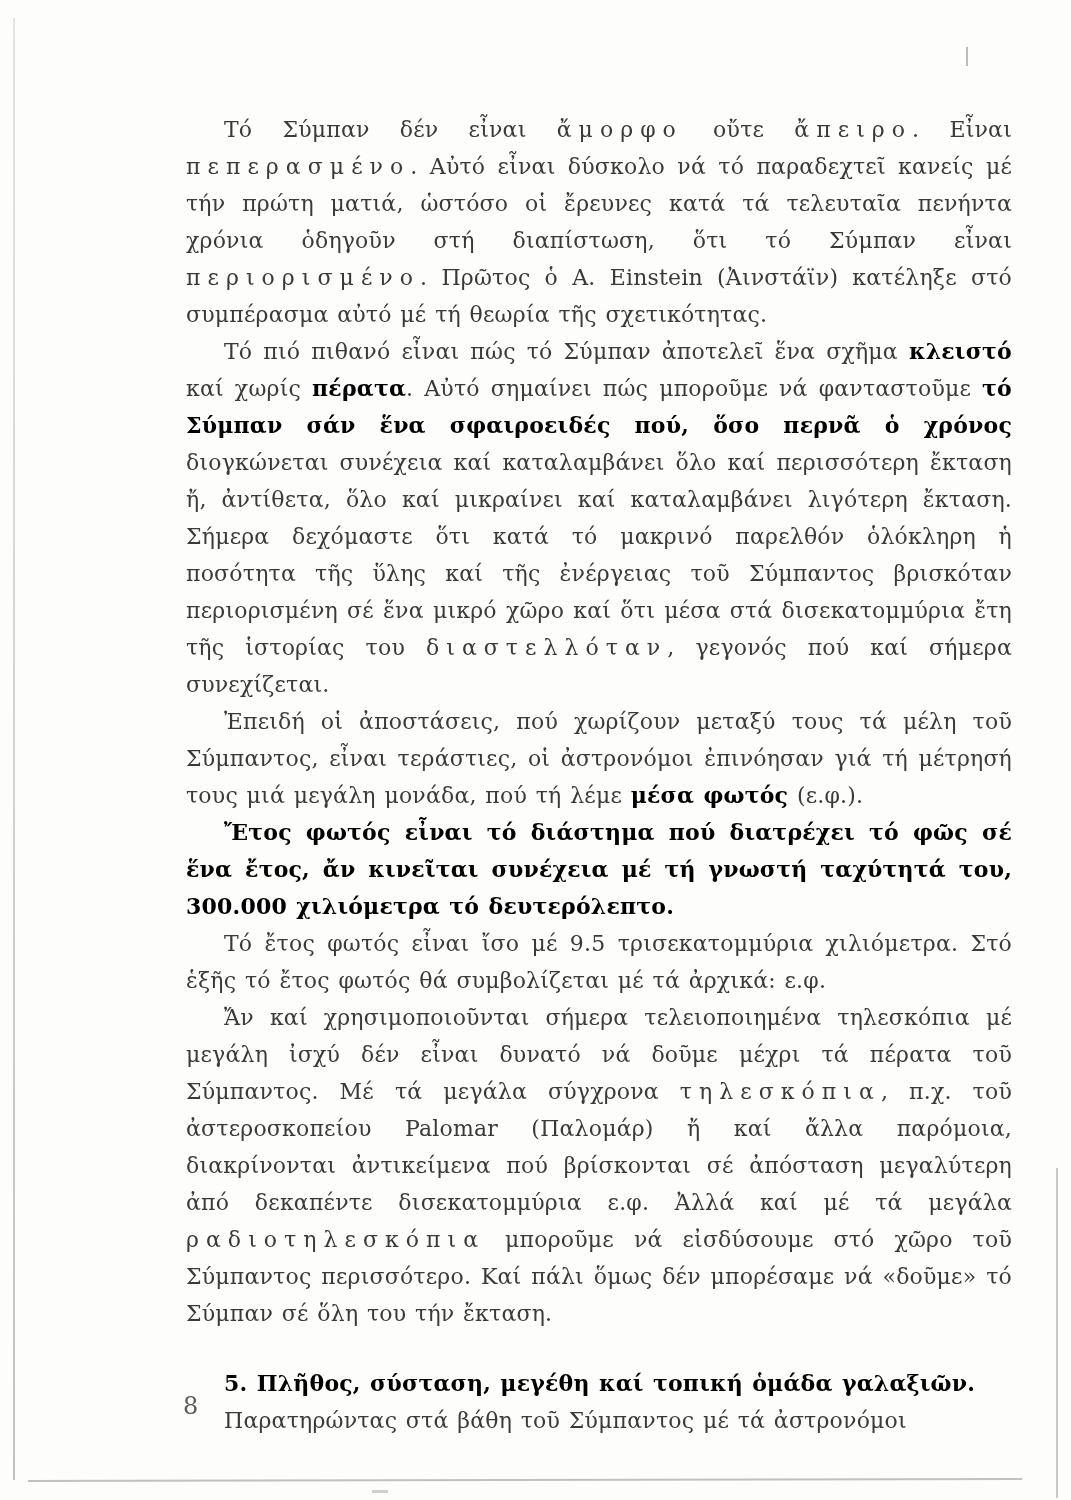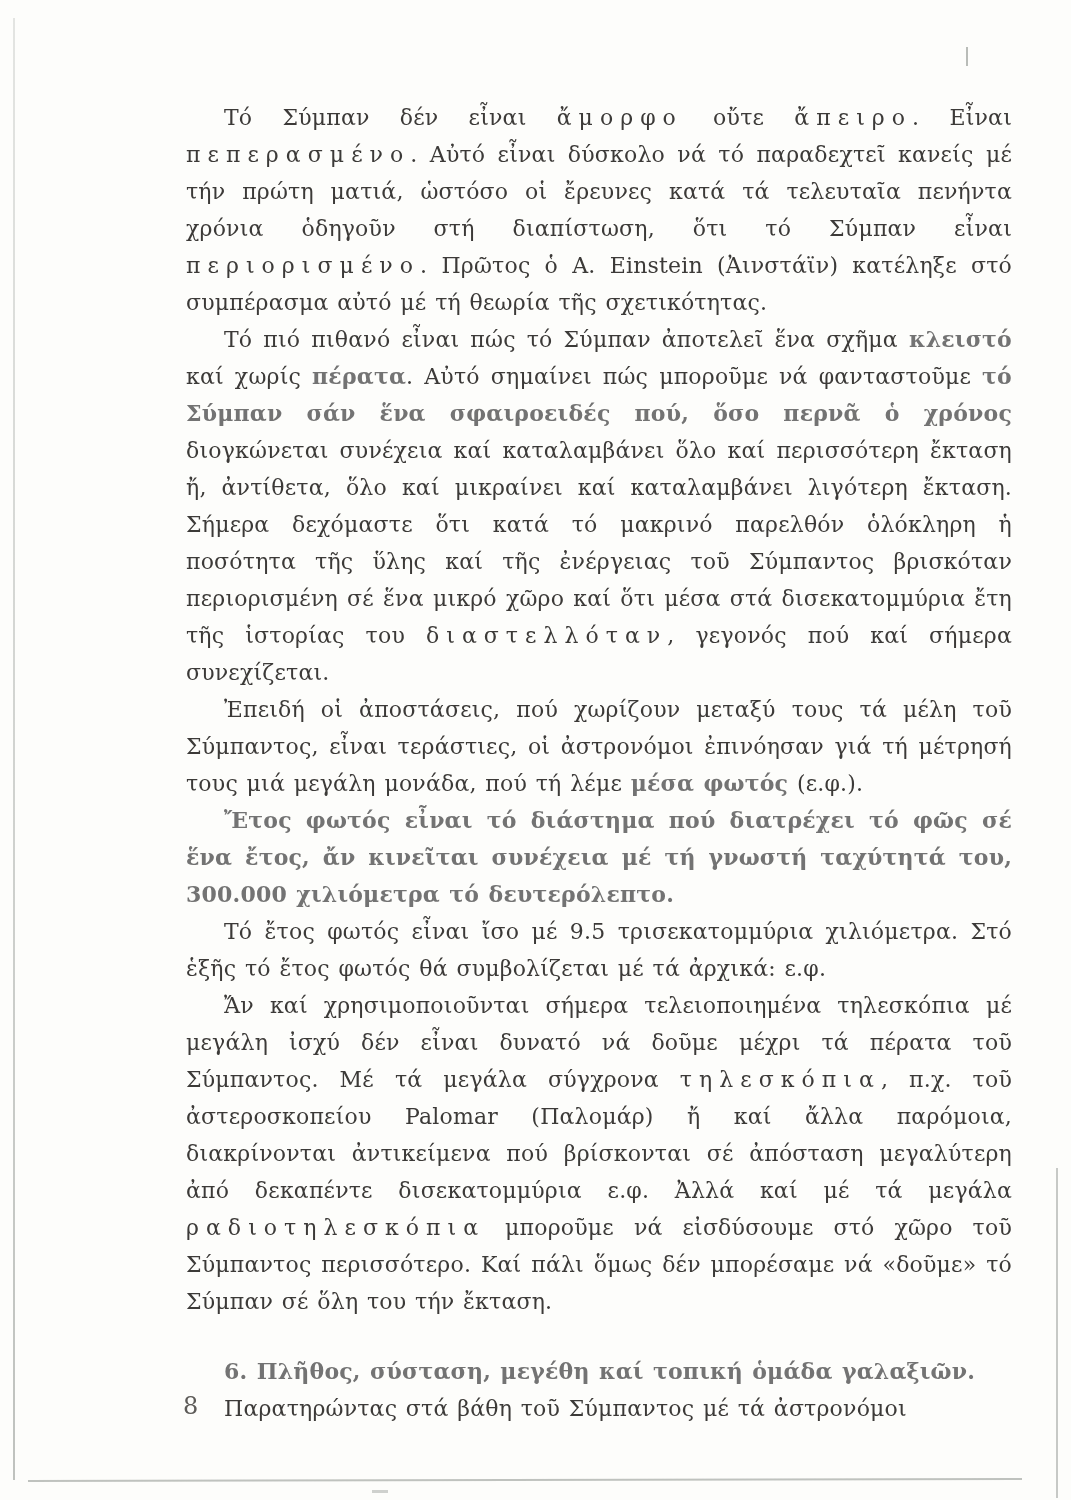--- a/index.html
+++ b/index.html
@@ -9,37 +9,37 @@
     width:1071px;
     height:1500px;
     background:#fdfdfb;
     overflow:hidden;
     font-family:"DejaVu Serif", serif;
     color:#3c3a38;
   }
   .text-body {
     position:absolute;
     left:186px;
-    top:99px;
+    top:111px;
     width:826px;
     text-align:justify;
     font-size:22px;
     line-height:37px;
     word-spacing:1.5px;
     letter-spacing:0.2px;
   }
   p.block-body { text-indent:38px; margin:0; }
   p.block-heading {
     text-indent:38px;
     margin-top:33px;
     font-weight:bold;
     color:#2d2b29;
   }
   .seg-normal { font-weight:normal; }
-  .seg-bold { font-weight:bold; color:#737373; }
+  .seg-bold { font-weight:bold; color:#000000; }
   .seg-spaced { letter-spacing:0.32em; }
   .page-number {
     position:absolute;
     left:183px;
     top:1392px;
     font-size:24px;
     color:#5d5b58;
   }
   
   .scan-edge-left {
@@ -74,21 +74,21 @@
 
 <div class="page">
   <div class="scan-mark-top-right"></div>
   <div class="text-body" id="text-body">
       <p class="block-body"><span class="seg-normal">Τό Σύμπαν δέν εἶναι </span><span class="seg-spaced">ἄμορφο</span><span class="seg-normal"> οὔτε </span><span class="seg-spaced">ἄπειρο</span><span class="seg-normal">. Εἶναι </span><span class="seg-spaced">πεπερασμένο</span><span class="seg-normal">. Αὐτό εἶναι δύσκολο νά τό παραδεχτεῖ κανείς μέ τήν πρώτη ματιά, ὡστόσο οἱ ἔρευνες κατά τά τελευταῖα πενήντα χρόνια ὁδηγοῦν στή διαπίστωση, ὅτι τό Σύμπαν εἶναι </span><span class="seg-spaced">περιορισμένο</span><span class="seg-normal">. Πρῶτος ὁ Α. Einstein (Ἀινστάϊν) κατέληξε στό συμπέρασμα αὐτό μέ τή θεωρία τῆς σχετικότητας.</span></p>
       <p class="block-body"><span class="seg-normal">Τό πιό πιθανό εἶναι πώς τό Σύμπαν ἀποτελεῖ ἕνα σχῆμα </span><span class="seg-bold">κλειστό</span><span class="seg-normal"> καί χωρίς </span><span class="seg-bold">πέρατα</span><span class="seg-normal">. Αὐτό σημαίνει πώς μποροῦμε νά φανταστοῦμε </span><span class="seg-bold">τό Σύμπαν σάν ἕνα σφαιροειδές πού, ὅσο περνᾶ ὁ χρόνος</span><span class="seg-normal"> διογκώνεται συνέχεια καί καταλαμβάνει ὅλο καί περισσότερη ἔκταση ἤ, ἀντίθετα, ὅλο καί μικραίνει καί καταλαμβάνει λιγότερη ἔκταση. Σήμερα δεχόμαστε ὅτι κατά τό μακρινό παρελθόν ὁλόκληρη ἡ ποσότητα τῆς ὕλης καί τῆς ἐνέργειας τοῦ Σύμπαντος βρισκόταν περιορισμένη σέ ἕνα μικρό χῶρο καί ὅτι μέσα στά δισεκατομμύρια ἔτη τῆς ἱστορίας του </span><span class="seg-spaced">διαστελλόταν</span><span class="seg-normal">, γεγονός πού καί σήμερα συνεχίζεται.</span></p>
       <p class="block-body"><span class="seg-normal">Ἐπειδή οἱ ἀποστάσεις, πού χωρίζουν μεταξύ τους τά μέλη τοῦ Σύμπαντος, εἶναι τεράστιες, οἱ ἀστρονόμοι ἐπινόησαν γιά τή μέτρησή τους μιά μεγάλη μονάδα, πού τή λέμε </span><span class="seg-bold">μέσα φωτός</span><span class="seg-normal"> (ε.φ.).</span></p>
       <p class="block-body"><span class="seg-bold">Ἔτος φωτός εἶναι τό διάστημα πού διατρέχει τό φῶς σέ ἕνα ἔτος, ἄν κινεῖται συνέχεια μέ τή γνωστή ταχύτητά του, 300.000 χιλιόμετρα τό δευτερόλεπτο.</span></p>
       <p class="block-body"><span class="seg-normal">Τό ἔτος φωτός εἶναι ἴσο μέ 9.5 τρισεκατομμύρια χιλιόμετρα. Στό ἑξῆς τό ἔτος φωτός θά συμβολίζεται μέ τά ἀρχικά: ε.φ.</span></p>
       <p class="block-body"><span class="seg-normal">Ἄν καί χρησιμοποιοῦνται σήμερα τελειοποιημένα τηλεσκόπια μέ μεγάλη ἰσχύ δέν εἶναι δυνατό νά δοῦμε μέχρι τά πέρατα τοῦ Σύμπαντος. Μέ τά μεγάλα σύγχρονα </span><span class="seg-spaced">τηλεσκόπια</span><span class="seg-normal">, π.χ. τοῦ ἀστεροσκοπείου Palomar (Παλομάρ) ἤ καί ἄλλα παρόμοια, διακρίνονται ἀντικείμενα πού βρίσκονται σέ ἀπόσταση μεγαλύτερη ἀπό δεκαπέντε δισεκατομμύρια ε.φ. Ἀλλά καί μέ τά μεγάλα </span><span class="seg-spaced">ραδιοτηλεσκόπια</span><span class="seg-normal"> μποροῦμε νά εἰσδύσουμε στό χῶρο τοῦ Σύμπαντος περισσότερο. Καί πάλι ὅμως δέν μπορέσαμε νά «δοῦμε» τό Σύμπαν σέ ὅλη του τήν ἔκταση.</span></p>
-      <p class="block-heading"><span class="seg-bold">6. Πλῆθος, σύσταση, μεγέθη καί τοπική ὁμάδα γαλαξιῶν.</span></p>
+      <p class="block-heading"><span class="seg-bold">5. Πλῆθος, σύσταση, μεγέθη καί τοπική ὁμάδα γαλαξιῶν.</span></p>
       <p class="block-body"><span class="seg-normal">Παρατηρώντας στά βάθη τοῦ Σύμπαντος μέ τά ἀστρονόμοι</span></p>
     </div>
   <div class="page-number">8</div>
   <div class="scan-edge-left"></div>
   <div class="scan-edge-bottom"></div>
   <div class="scan-edge-right"></div>
   <div class="scan-mark-bottom"></div>
 </div>
 
 </body></html>

